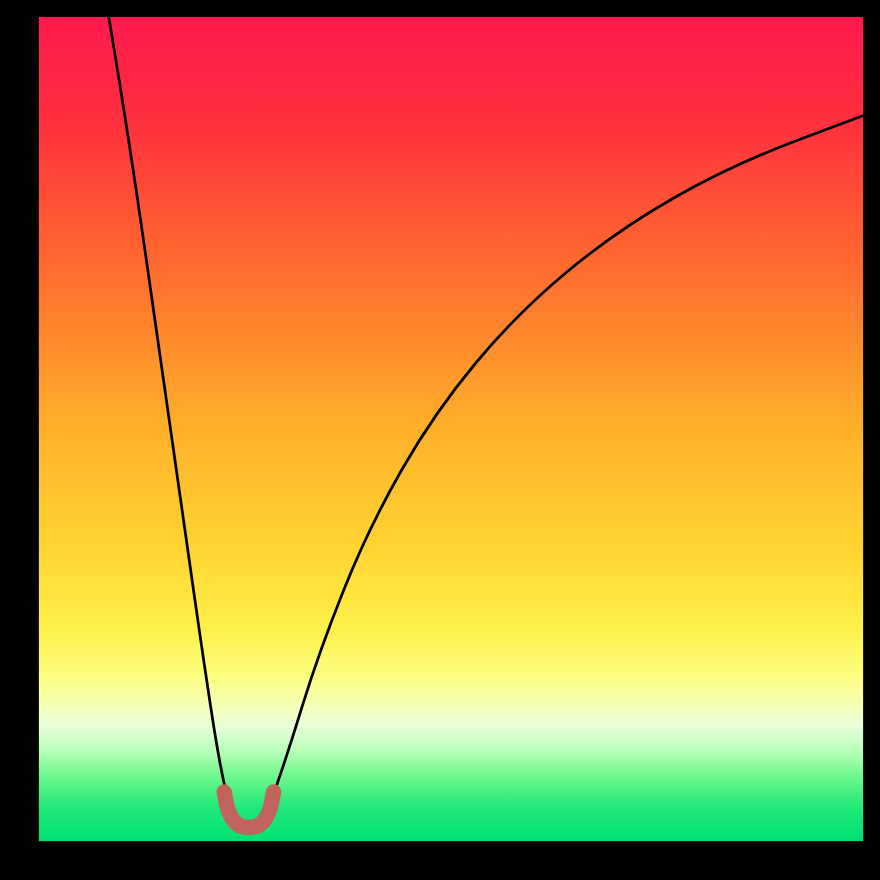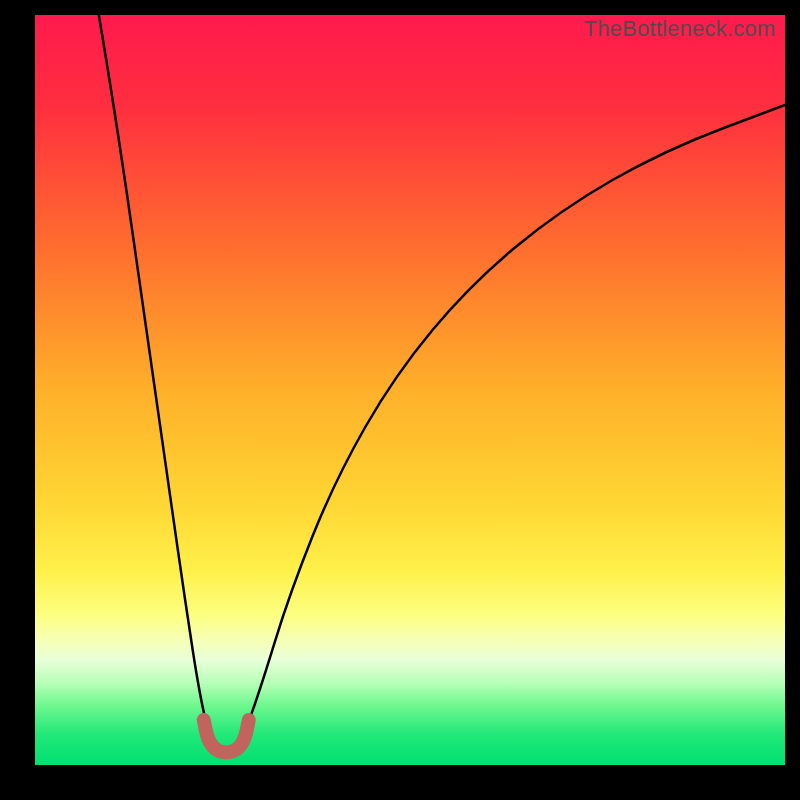--- a/index.html
+++ b/index.html
@@ -77,14 +77,13 @@
     </svg>
 
     <svg class="curve" viewBox="0 0 750 750" preserveAspectRatio="none">
       <path id="left-branch" fill="none" stroke-width="2.5" stroke-linecap="round" d="M 63.8 0.0 Q 63.8 0.0 69.4 33.8 Q 75.0 67.5 82.5 116.3 Q 90.0 165.0 97.5 217.5 Q 105.0 270.0 112.5 322.5 Q 120.0 375.0 127.5 427.5 Q 135.0 480.0 142.5 532.5 Q 150.0 585.0 157.5 633.8 Q 165.0 682.5 170.6 705.0 T 176.3 727.5" stroke="#000000"></path>
       <path id="right-branch" fill="none" stroke-width="2.5" stroke-linecap="round" d="M 206.3 727.5 Q 206.3 727.5 215.6 701.3 Q 225.0 675.0 240.0 626.3 Q 255.0 577.5 277.5 521.3 Q 300.0 465.0 330.0 412.5 Q 360.0 360.0 397.5 315.0 Q 435.0 270.0 480.0 232.5 Q 525.0 195.0 577.5 165.0 Q 630.0 135.0 690.0 112.5 T 750.0 90.0" stroke="#000000"></path>
       <path id="dip-marker" fill="none" stroke-width="14" stroke-linecap="round" stroke-linejoin="round" d="M 168.8 705.0 Q 168.8 705.0 170.6 714.4 Q 172.5 723.8 176.3 729.4 Q 180.0 735.0 185.6 736.5 Q 191.3 738.0 196.9 736.5 Q 202.5 735.0 206.3 729.4 Q 210.0 723.8 211.9 714.4 T 213.7 705.0" stroke="#c1645e"></path>
     </svg>
 
   </div>
 
-  <div class="watermark">TheBottleneck.com</div>
 </div>
 
 </body></html>

